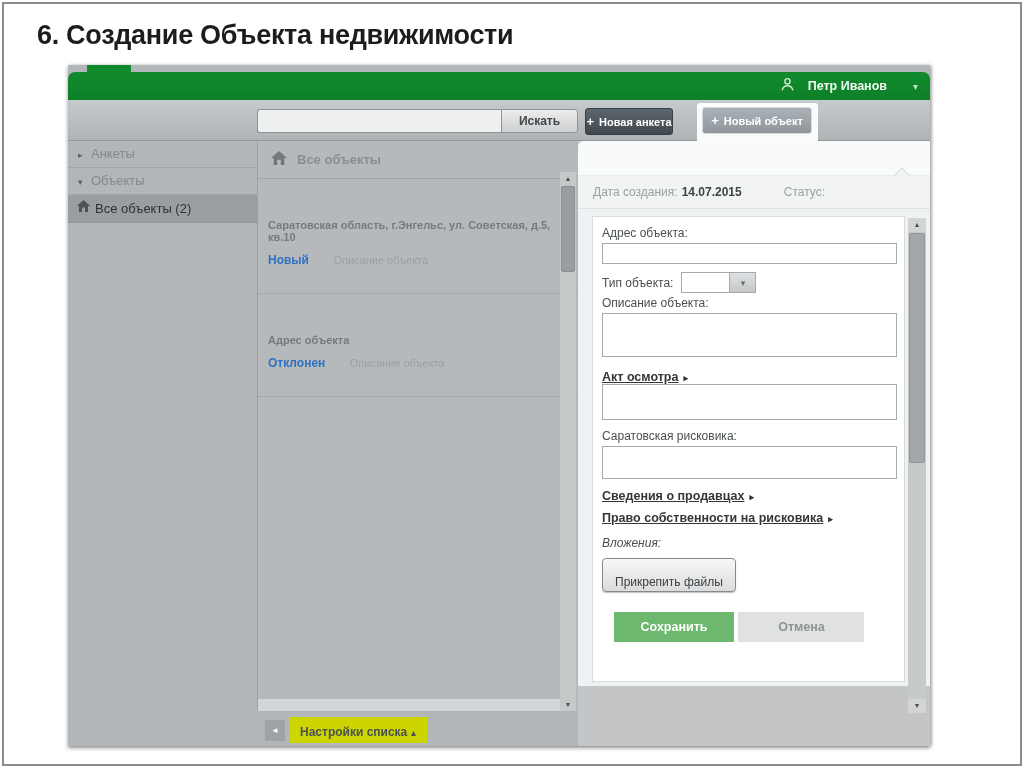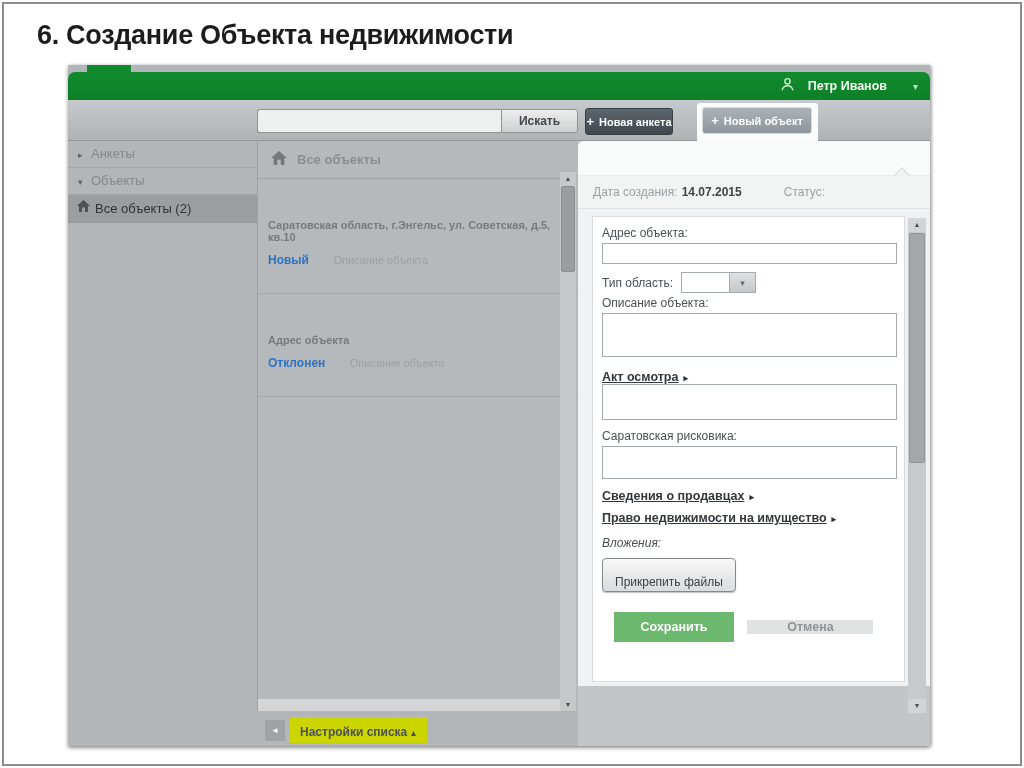--- a/index.html
+++ b/index.html
@@ -122,22 +122,22 @@
   .link-row { margin-top:13px; font-size:12.5px; font-weight:bold; color:#33373a; cursor:pointer; }
   .link-row span.txt { text-decoration:underline; }
   .link-arrow { font-size:9px; margin-left:5px; color:#2d3134; }
   .attach-label { font-style:italic; font-size:12px; color:#4a4f52; margin-top:11px; }
   .btn-attach { margin-top:8px; height:22px; padding:16px 12px; border:1px solid #85898c;
                 border-radius:4px; background:linear-gradient(#f7f7f7,#dbdcdd);
                 font-size:12px; color:#3c4144; cursor:pointer; box-shadow:0 1px 1px rgba(0,0,0,.25); }
   .actions { margin-top:20px; margin-left:12px; }
   .btn-save { width:120px; height:30px; background:var(--save-green); border:none;
               color:#fff; font-weight:bold; font-size:12.5px; cursor:pointer; }
-  .btn-cancel { width:126px; height:14px; background:#e0e1e1; border:none; color:#8f9396;
-                font-weight:bold; font-size:12.5px; margin-left:9px; cursor:pointer; }
+  .btn-cancel { width:126px; height:30px; background:#e0e1e1; border:none; color:#8f9396;
+                font-weight:bold; font-size:12.5px; cursor:pointer; }
 
   .rpanel .vscroll { right:4px; width:18px; top:77px; bottom:33px; background:#c7cacb; }
   .rpanel .scroll-btn { height:14px; line-height:14px; background:#d2d4d5; }
   .rpanel .scroll-thumb { top:15px; height:230px; background:#a4a7a9; border-color:#94979a; }
 </style>
 </head>
 <body>
 
 <div class="frame"></div>
 <div class="slide-title">6. Создание Объекта недвижимости</div>
@@ -236,21 +236,21 @@
         <div class="chev"></div>
         <div class="info-row">
           <span>Дата создания:</span><b>14.07.2015</b><span class="info-status">Статус:</span>
         </div>
 
         <div class="card">
           <div class="f-label">Адрес объекта:</div>
           <input class="f-input" value="" style="">
 
           <div class="type-row">
-            <div class="f-label">Тип область:</div>
+            <div class="f-label">Тип объекта:</div>
             <div class="select">
               <div class="select-value"></div>
               <div class="select-btn">▾</div>
             </div>
           </div>
 
           <div class="f-label" style="">Описание объекта:</div>
           <textarea class="f-area" style="height: 44px;"></textarea>
 
           <div class="link-row">
@@ -259,21 +259,21 @@
 
           <textarea class="f-area" style="height: 36px;"></textarea>
 
           <div class="f-label" style="margin-top:9px">Саратовская рисковика:</div>
           <textarea class="f-area" style="height: 33px;"></textarea>
 
           <div class="link-row" style="margin-top:10px">
             <span class="txt">Сведения о продавцах</span><span class="link-arrow">▸</span>
           </div>
           <div class="link-row" style="margin-top:8px">
-            <span class="txt">Право недвижимости на имущество</span><span class="link-arrow">▸</span>
+            <span class="txt">Право собственности на рисковика</span><span class="link-arrow">▸</span>
           </div>
 
           <div class="attach-label">Вложения:</div>
           <button class="btn-attach">Прикрепить файлы</button>
 
           <div class="actions">
             <button class="btn-save">Сохранить</button>
             <button class="btn-cancel">Отмена</button>
           </div>
         </div>

